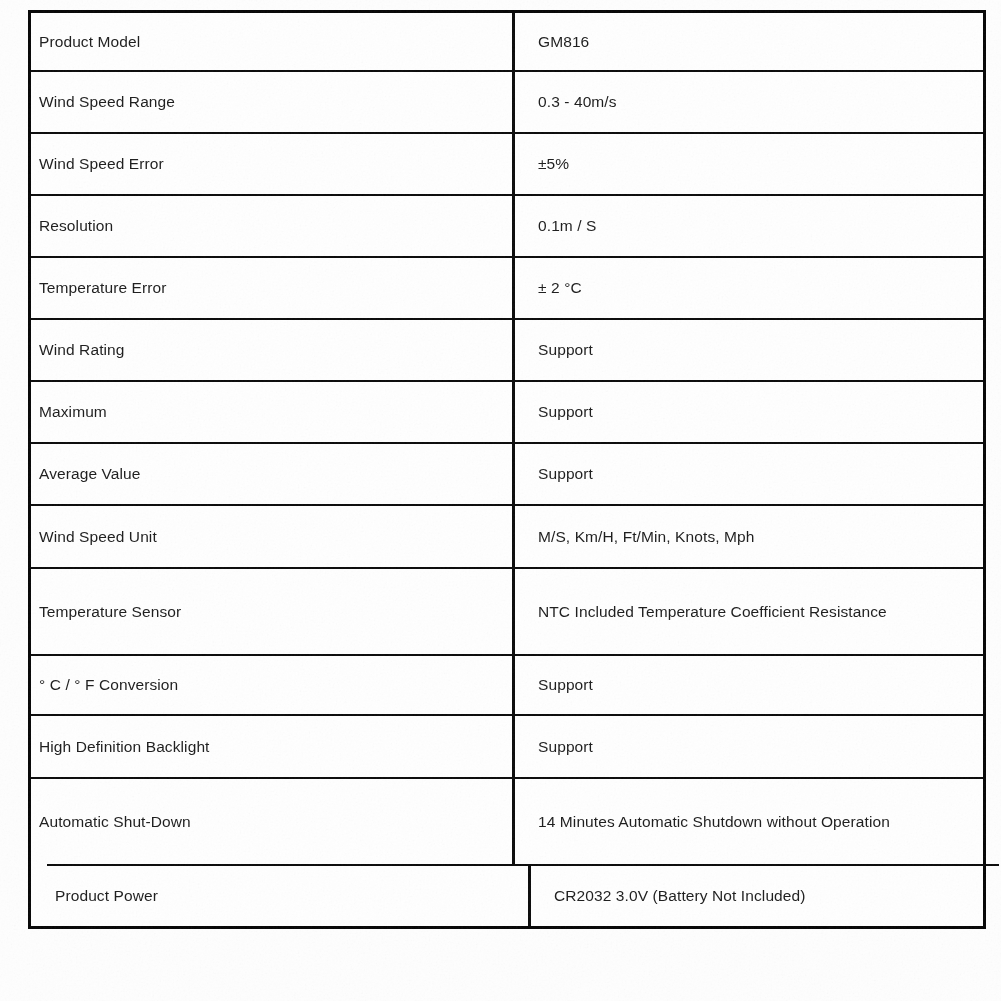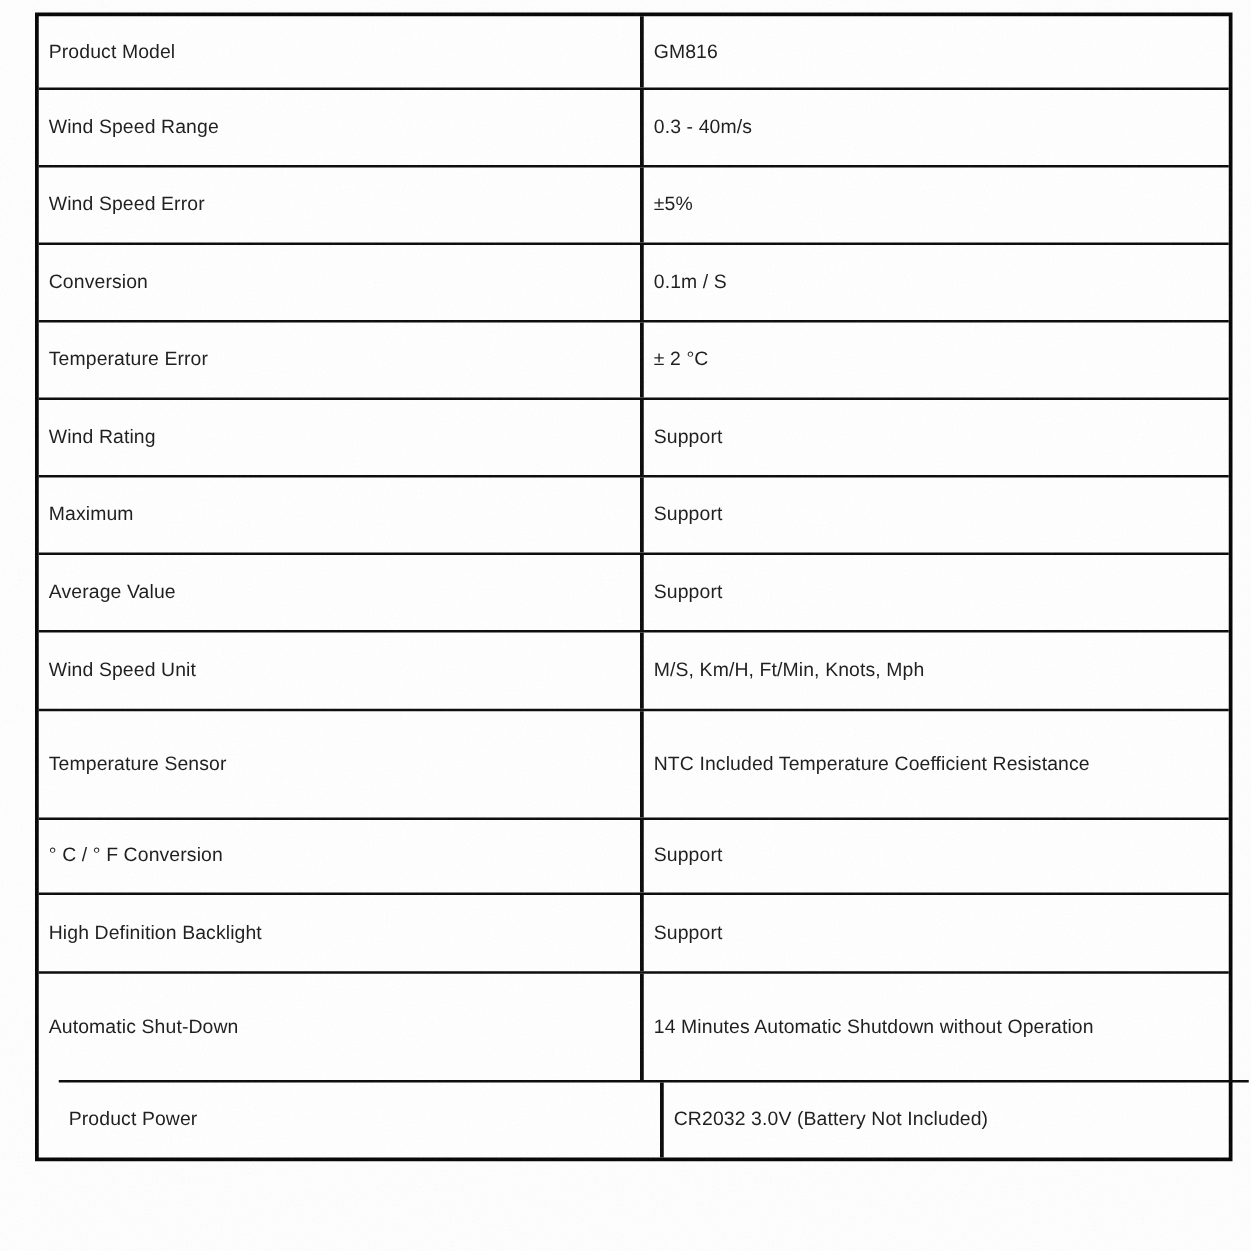--- a/index.html
+++ b/index.html
@@ -26,20 +26,21 @@
     top: 10px;
     width: 958px;
     box-sizing: border-box;
     border: 3px solid #050505;
     background: #ffffff;
   }
   .row {
     display: flex;
     box-sizing: border-box;
     width: 100%;
+    gap: 15px;
   }
   .row + .row {
     border-top: 2px solid #0a0a0a;
   }
   .cell {
     display: flex;
     align-items: center;
     box-sizing: border-box;
     color: #1c1c1c;
     font-size: 15.5px;
@@ -86,21 +87,21 @@
       <div class="cell label">Wind Speed Range</div>
       <div class="cell value">0.3 - 40m/s</div>
     </div>
 
     <div class="row h62">
       <div class="cell label">Wind Speed Error</div>
       <div class="cell value">±5%</div>
     </div>
 
     <div class="row h62">
-      <div class="cell label">Conversion</div>
+      <div class="cell label">Resolution</div>
       <div class="cell value">0.1m / S</div>
     </div>
 
 
     <div class="row h62">
       <div class="cell label">Temperature Error</div>
       <div class="cell value">± 2 °C</div>
     </div>
 
     <div class="row h62">

